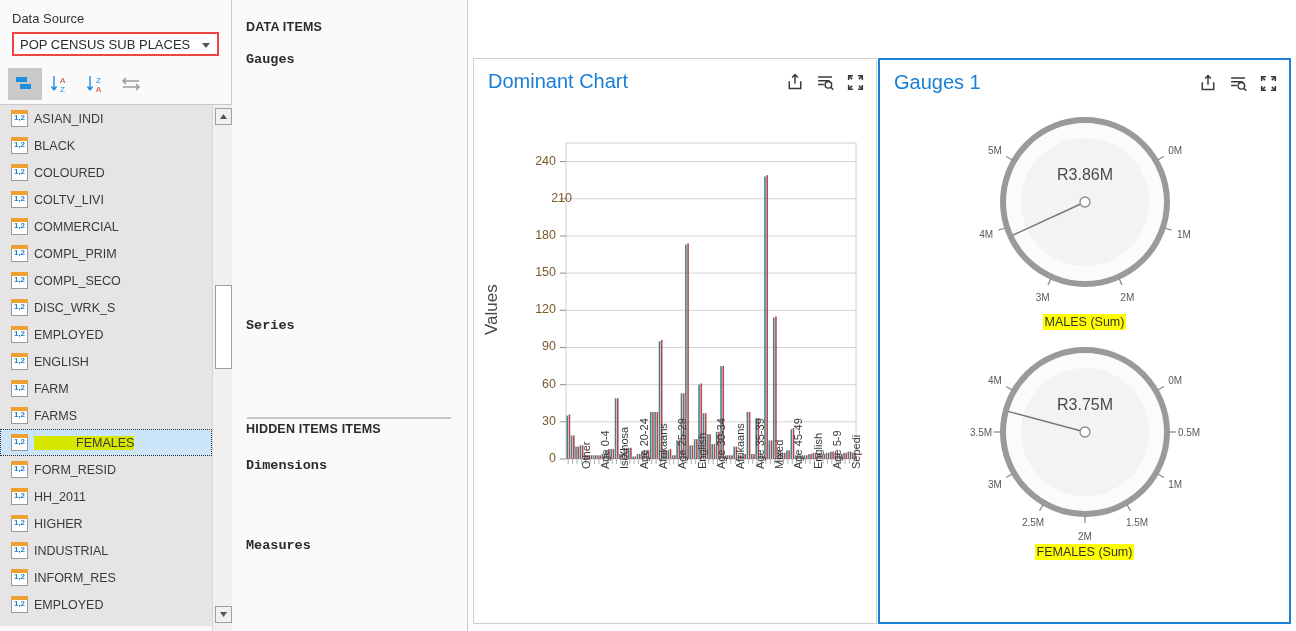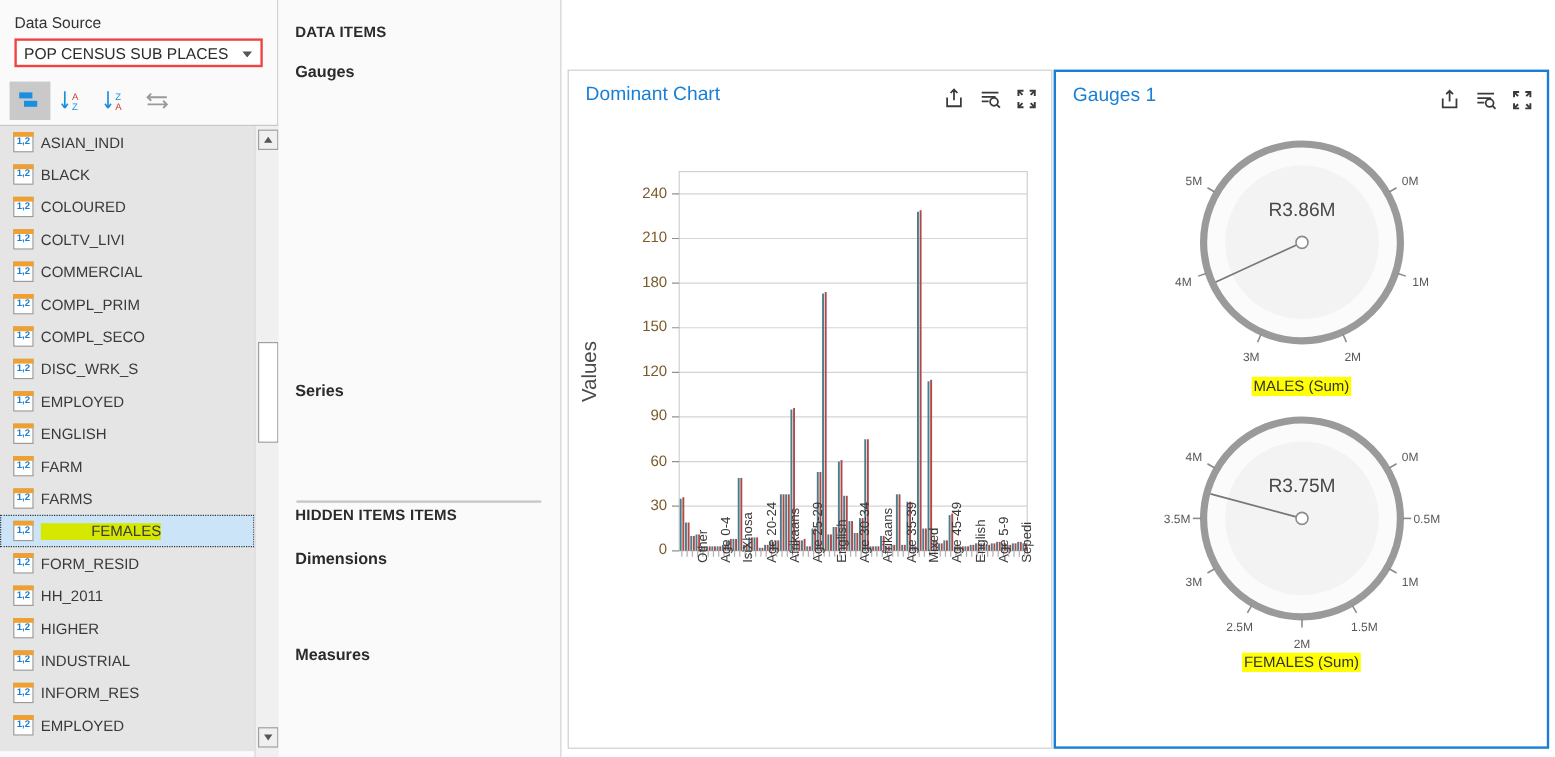--- a/index.html
+++ b/index.html
@@ -90,21 +90,21 @@
   
   #items-panel {
     position: absolute; left: 232px; top: 0; width: 236px; height: 631px;
     background: #fafafa; border-right: 1px solid #c8c8c8;
   }
   .sec-title {
     position: absolute; font-size: 12.5px; font-weight: bold;
     color: #2b2b2b; letter-spacing: 0.2px;
   }
   .sub-title {
-    position: absolute; font-size: 13.5px; font-weight: bold; color: #2b2b2b;
+    position: absolute; font-size: 13.5px; font-weight: bold; color: #2b2b2b; font-family: Liberation Mono, monospace;
   }
   .drop-box {
     position: absolute; height: 28px; border: 1px solid #cfcfcf;
     background: #fff; font-size: 12.5px; color: #3a3a3a;
     display: flex; align-items: center; justify-content: center;
   }
   .drop-box.filled { background: #ebebeb; border-color: #c0c0c0; }
   .hl { background: #ffff00; }
   .gear {
     position: absolute; width: 17px; height: 17px;
@@ -132,21 +132,21 @@
     position: absolute; right: 18px; top: 18px; width: 22px; height: 22px;
   }
   .panel {
     position: absolute; top: 58px; height: 566px; background: #fff;
     border: 1px solid #cfcfcf;
   }
   #panel-chart { left: 5px; width: 404px; }
   #panel-gauges { left: 410px; width: 413px; border: 2px solid #1a7fd4; }
   .panel-title {
     position: absolute; left: 14px; top: 11px;
-    font-size: 16px; color: #1a7fd4;
+    font-size: 20px; color: #1a7fd4;
   }
   .panel-icons {
     position: absolute; top: 14px; display: flex; gap: 12px; align-items: center;
   }
   #icons-chart { right: 12px; }
   #icons-gauges { right: 12px; }
 
   
   #chart-area { position: absolute; left: 0; top: 44px; width: 100%; height: 520px; }
   .legend-item { display: flex; align-items: center; gap: 7px; }
@@ -610,21 +610,21 @@
             <line x1="86" x2="92" y1="30.588235294117624" y2="30.588235294117624" stroke="#909090"></line>
           </svg>
         <div id="ytick-holder">
             <div class="ytick" style="left: 0px; top: 348px; width: 82px;">0</div>
             <div class="ytick" style="left: 0px; top: 310.824px; width: 82px;">30</div>
             <div class="ytick" style="left: 0px; top: 273.647px; width: 82px;">60</div>
             <div class="ytick" style="left: 0px; top: 236.471px; width: 82px;">90</div>
             <div class="ytick" style="left: 0px; top: 199.294px; width: 82px;">120</div>
             <div class="ytick" style="left: 0px; top: 162.118px; width: 82px;">150</div>
             <div class="ytick" style="left: 0px; top: 124.941px; width: 82px;">180</div>
-            <div class="ytick" style="left: 0px; top: 87.7647px; width: 82px;">210</div>
+            <div class="ytick" style="left: 16px; top: 87.7647px; width: 82px;">210</div>
             <div class="ytick" style="left: 0px; top: 50.5882px; width: 82px;">240</div>
           </div>
         <div id="xtick-holder">
             <div class="xtick" style="left: 105.667px; top: 366px;">Other</div>
             <div class="xtick" style="left: 125px; top: 366px;">Age 0-4</div>
             <div class="xtick" style="left: 144.333px; top: 366px;">IsiXhosa</div>
             <div class="xtick" style="left: 163.667px; top: 366px;">Age 20-24</div>
             <div class="xtick" style="left: 183px; top: 366px;">Afrikaans</div>
             <div class="xtick" style="left: 202.333px; top: 366px;">Age 25-29</div>
             <div class="xtick" style="left: 221.667px; top: 366px;">English</div>

